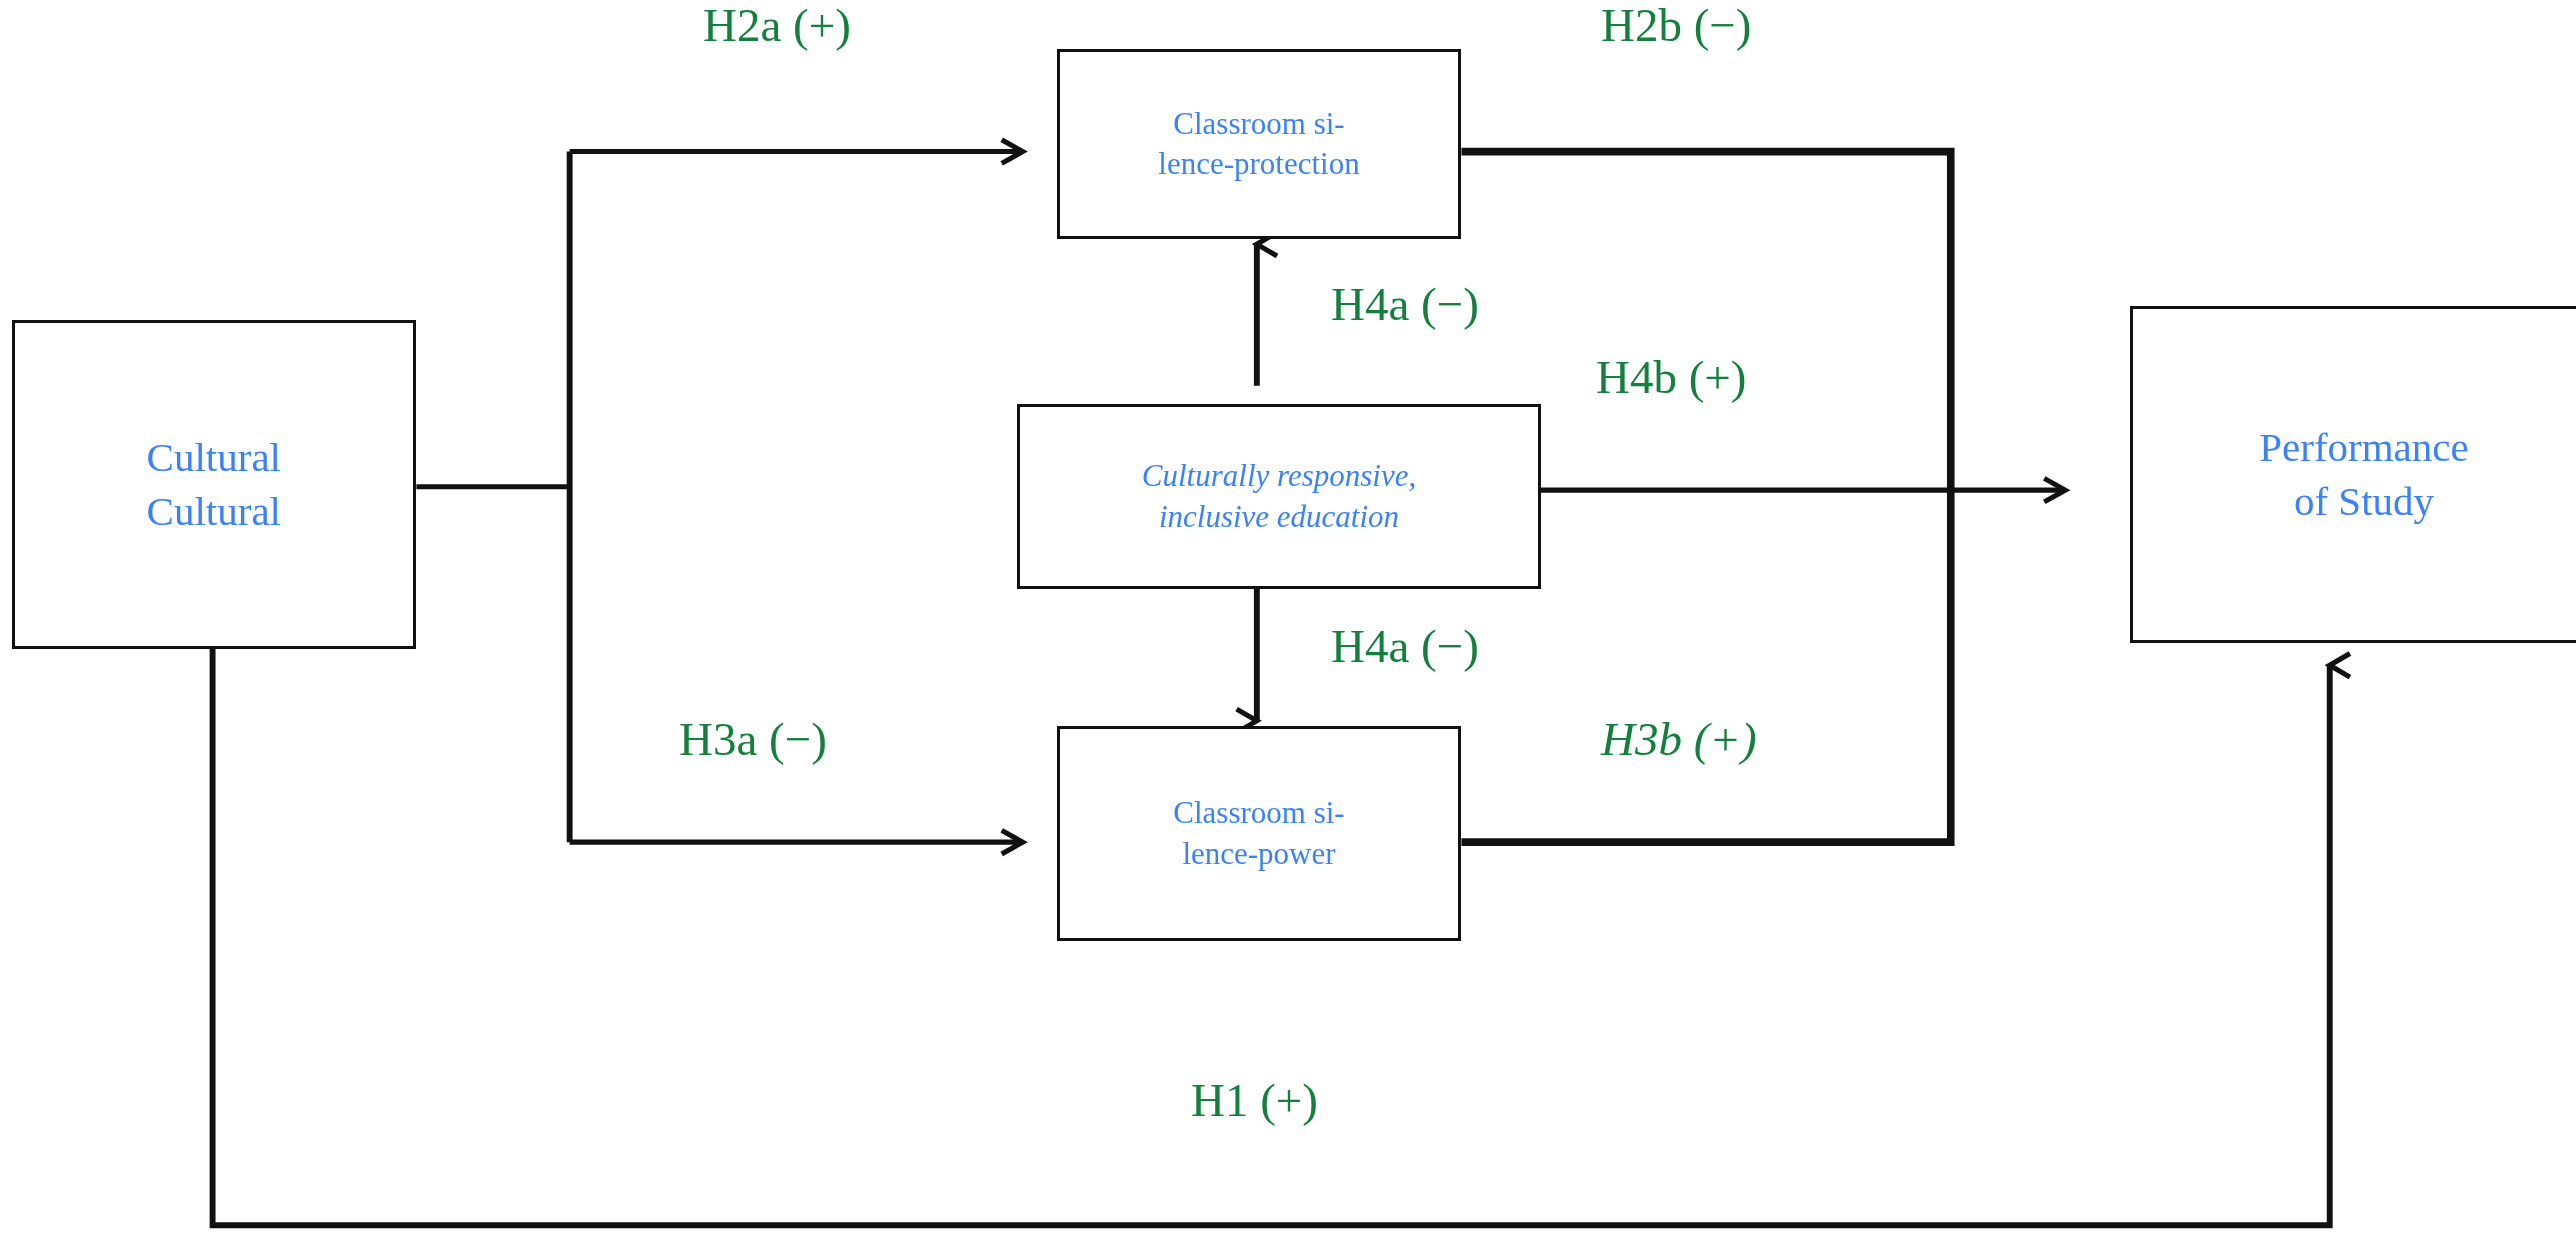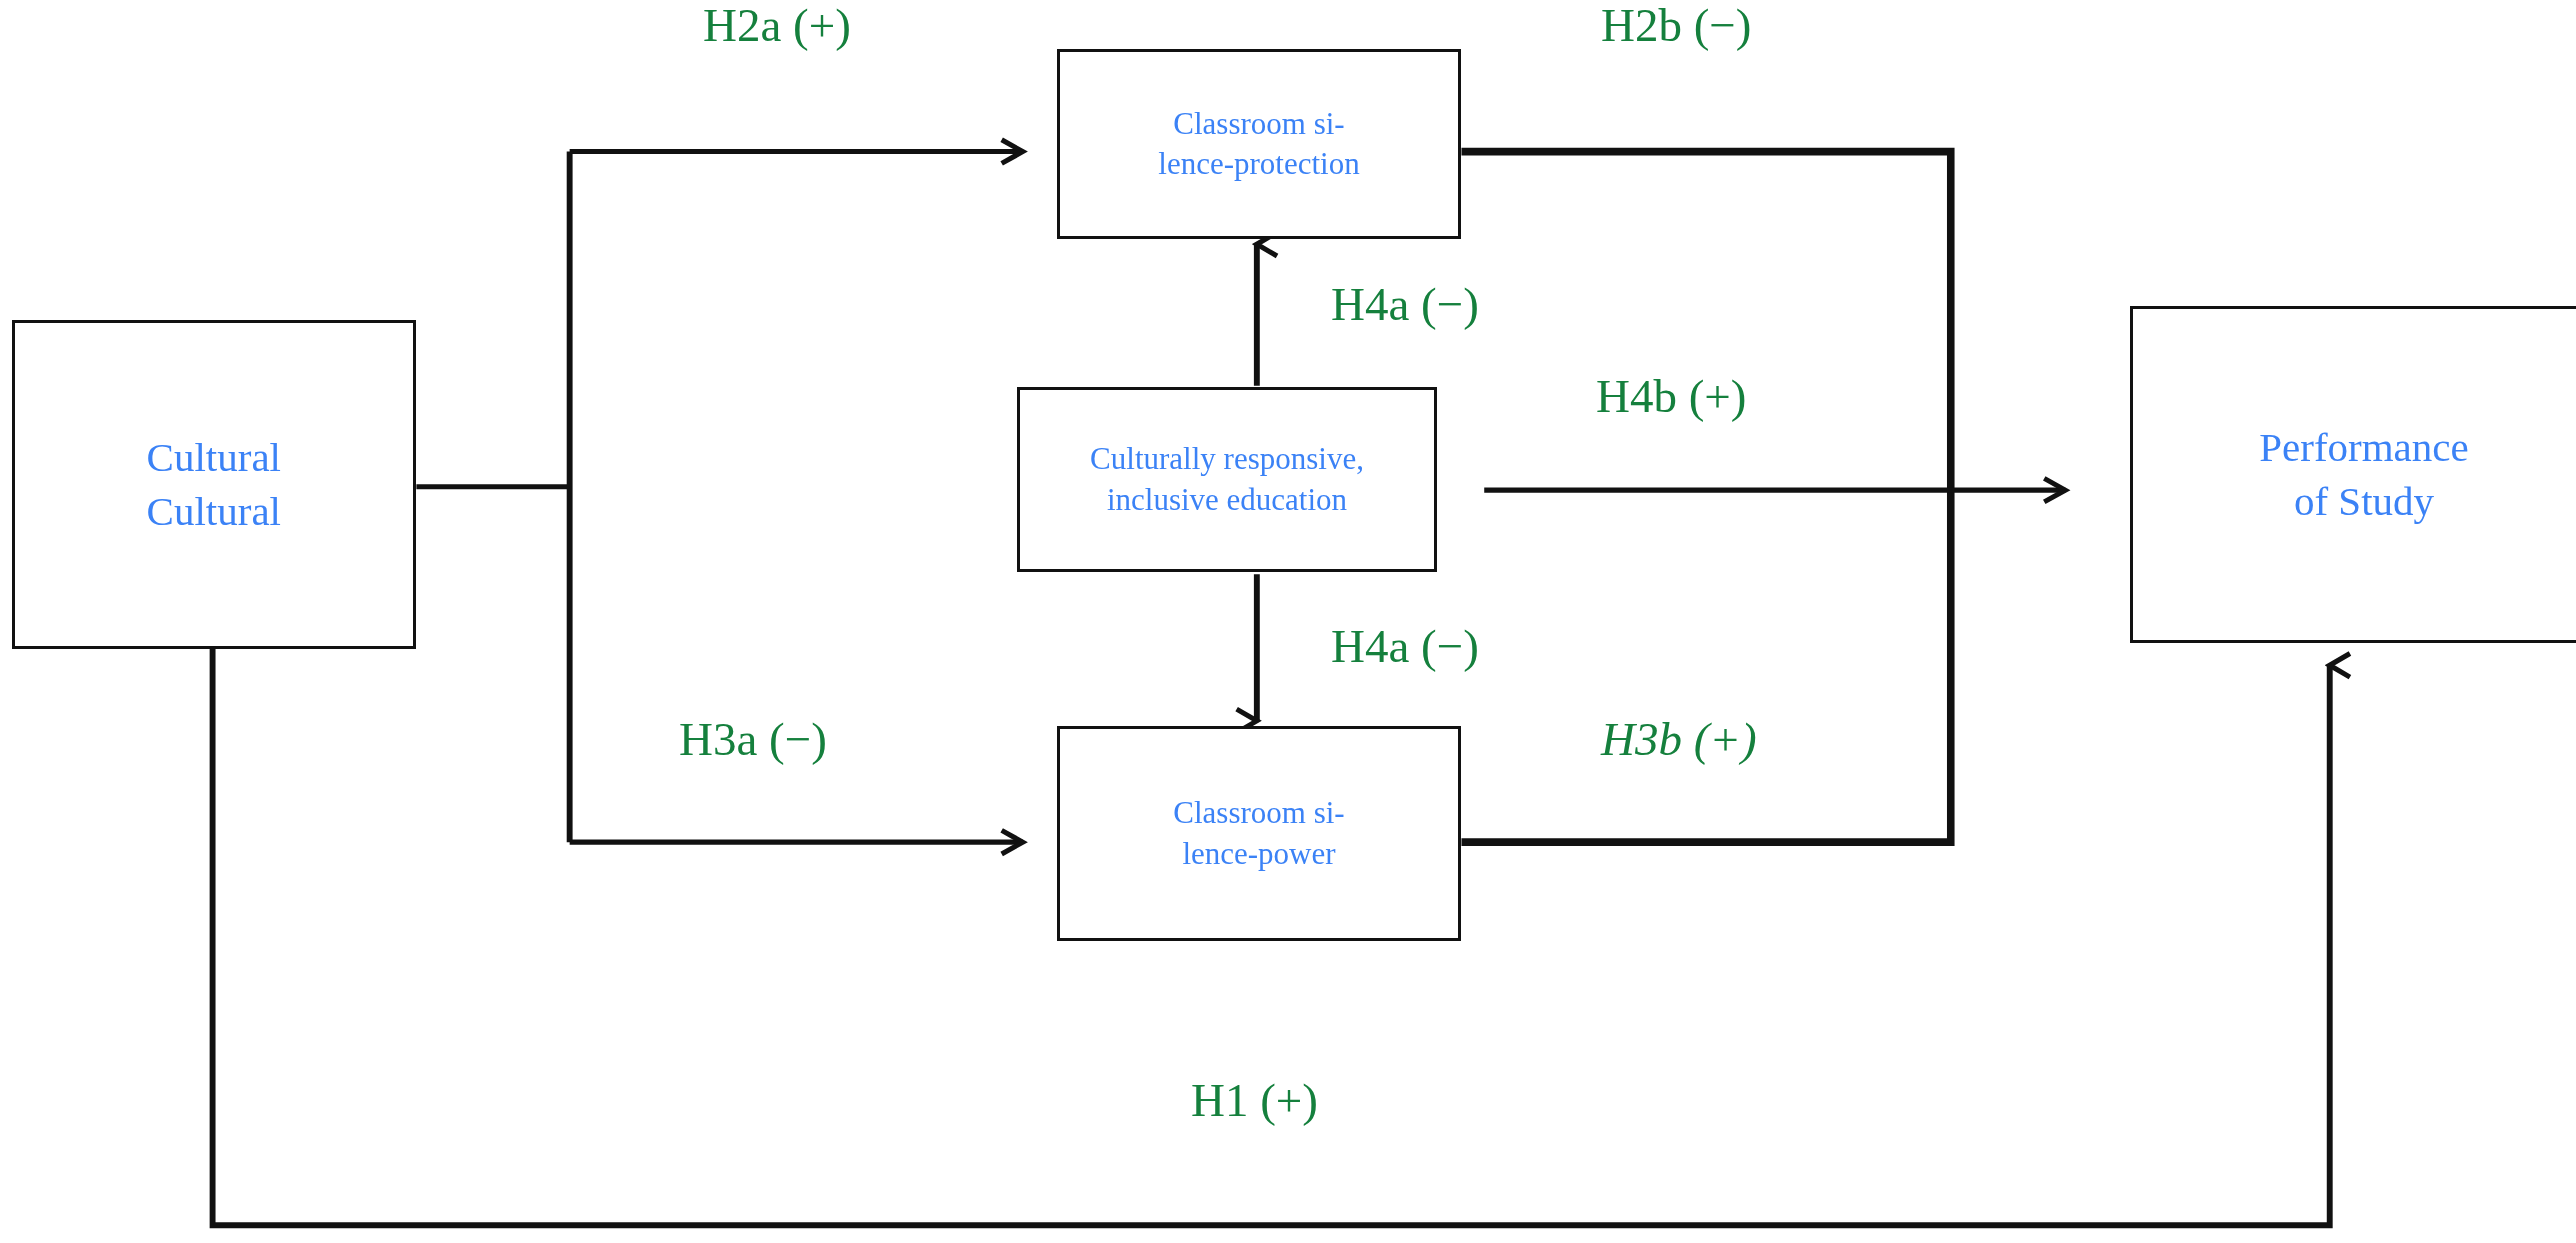--- a/index.html
+++ b/index.html
@@ -116,21 +116,21 @@
     </span>
   </div>
 
   <div class="node-box node-small" style="left:1057px; top:49px; width:404px; height:190px;">
     <span class="node-label">
       <span>Classroom si-</span><br>
       <span>lence-protection</span>
     </span>
   </div>
 
-  <div class="node-box node-small" style="left:1017px; top:387px; width:420px; height:185px;">
+  <div class="node-box node-small" style="left:1017px; top:404px; width:524px; height:185px;font-style:italic;">
     <span class="node-label">
       <span>Culturally responsive,</span><br>
       <span>inclusive education</span>
     </span>
   </div>
 
   <div class="node-box node-small" style="left:1057px; top:726px; width:404px; height:215px;">
     <span class="node-label">
       <span>Classroom si-</span><br>
       <span>lence-power</span>
@@ -143,21 +143,21 @@
       <span>of Study</span>
     </span>
   </div>
 
   <div class="edge-label" style="left:703px; top:1.7px;">H2a (+)</div>
 
   <div class="edge-label" style="left:1601px; top:1.7px;">H2b (−)</div>
 
   <div class="edge-label" style="left:1331px; top:281px;">H4a (−)</div>
 
-  <div class="edge-label" style="left:1596px; top:373px;">H4b (+)</div>
+  <div class="edge-label" style="left:1596px; top:354px;">H4b (+)</div>
 
   <div class="edge-label" style="left:1331px; top:623px;">H4a (−)</div>
 
   <div class="edge-label" style="left:679px; top:716px;">H3a (−)</div>
 
   <div class="edge-label" style="left:1601px; top:716px;font-style:italic;">H3b (+)</div>
 
   <div class="edge-label" style="left:1162px; top:1077px;margin-left:29px;">H1 (+)</div>
 
 </div>

